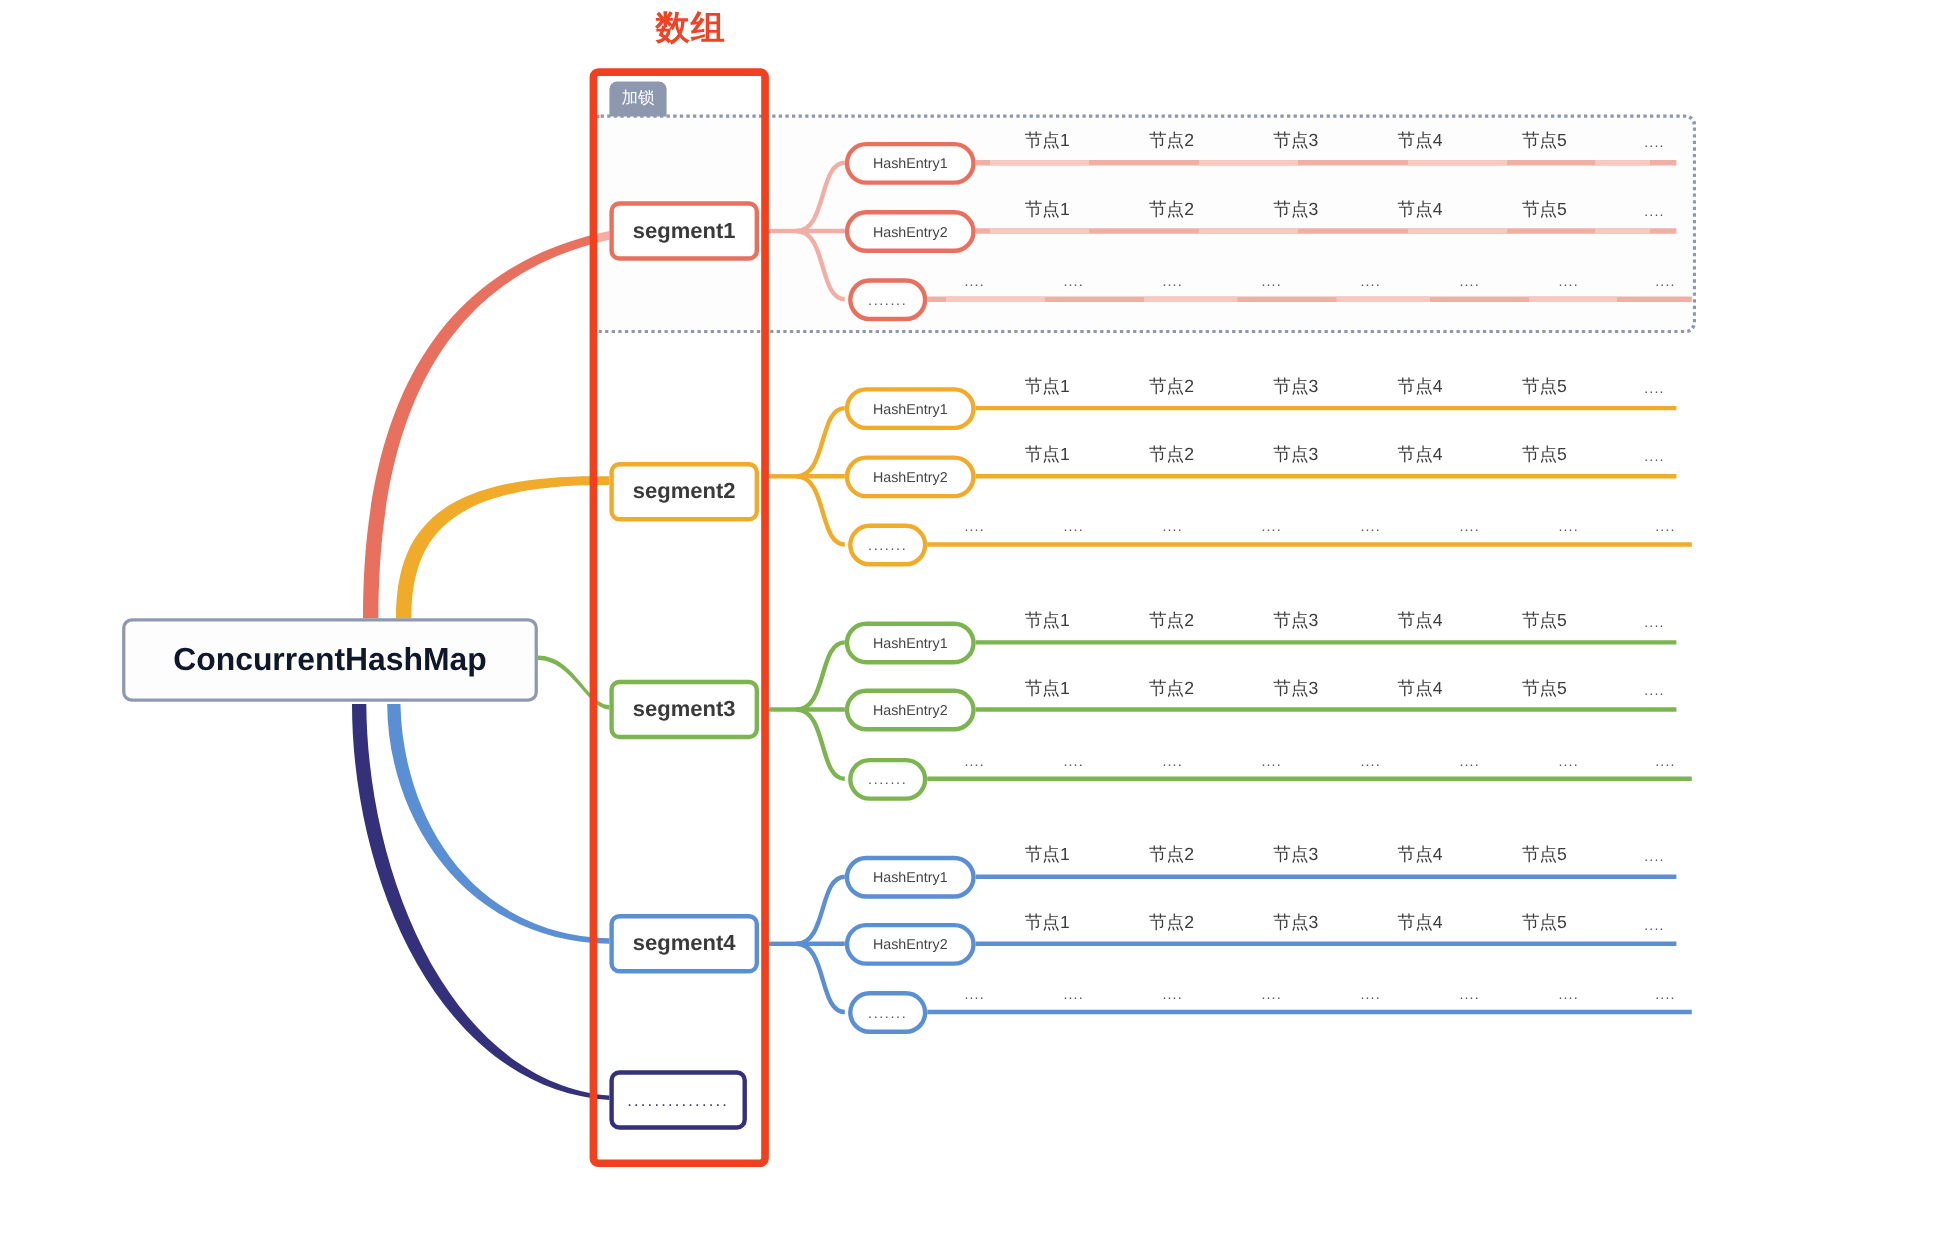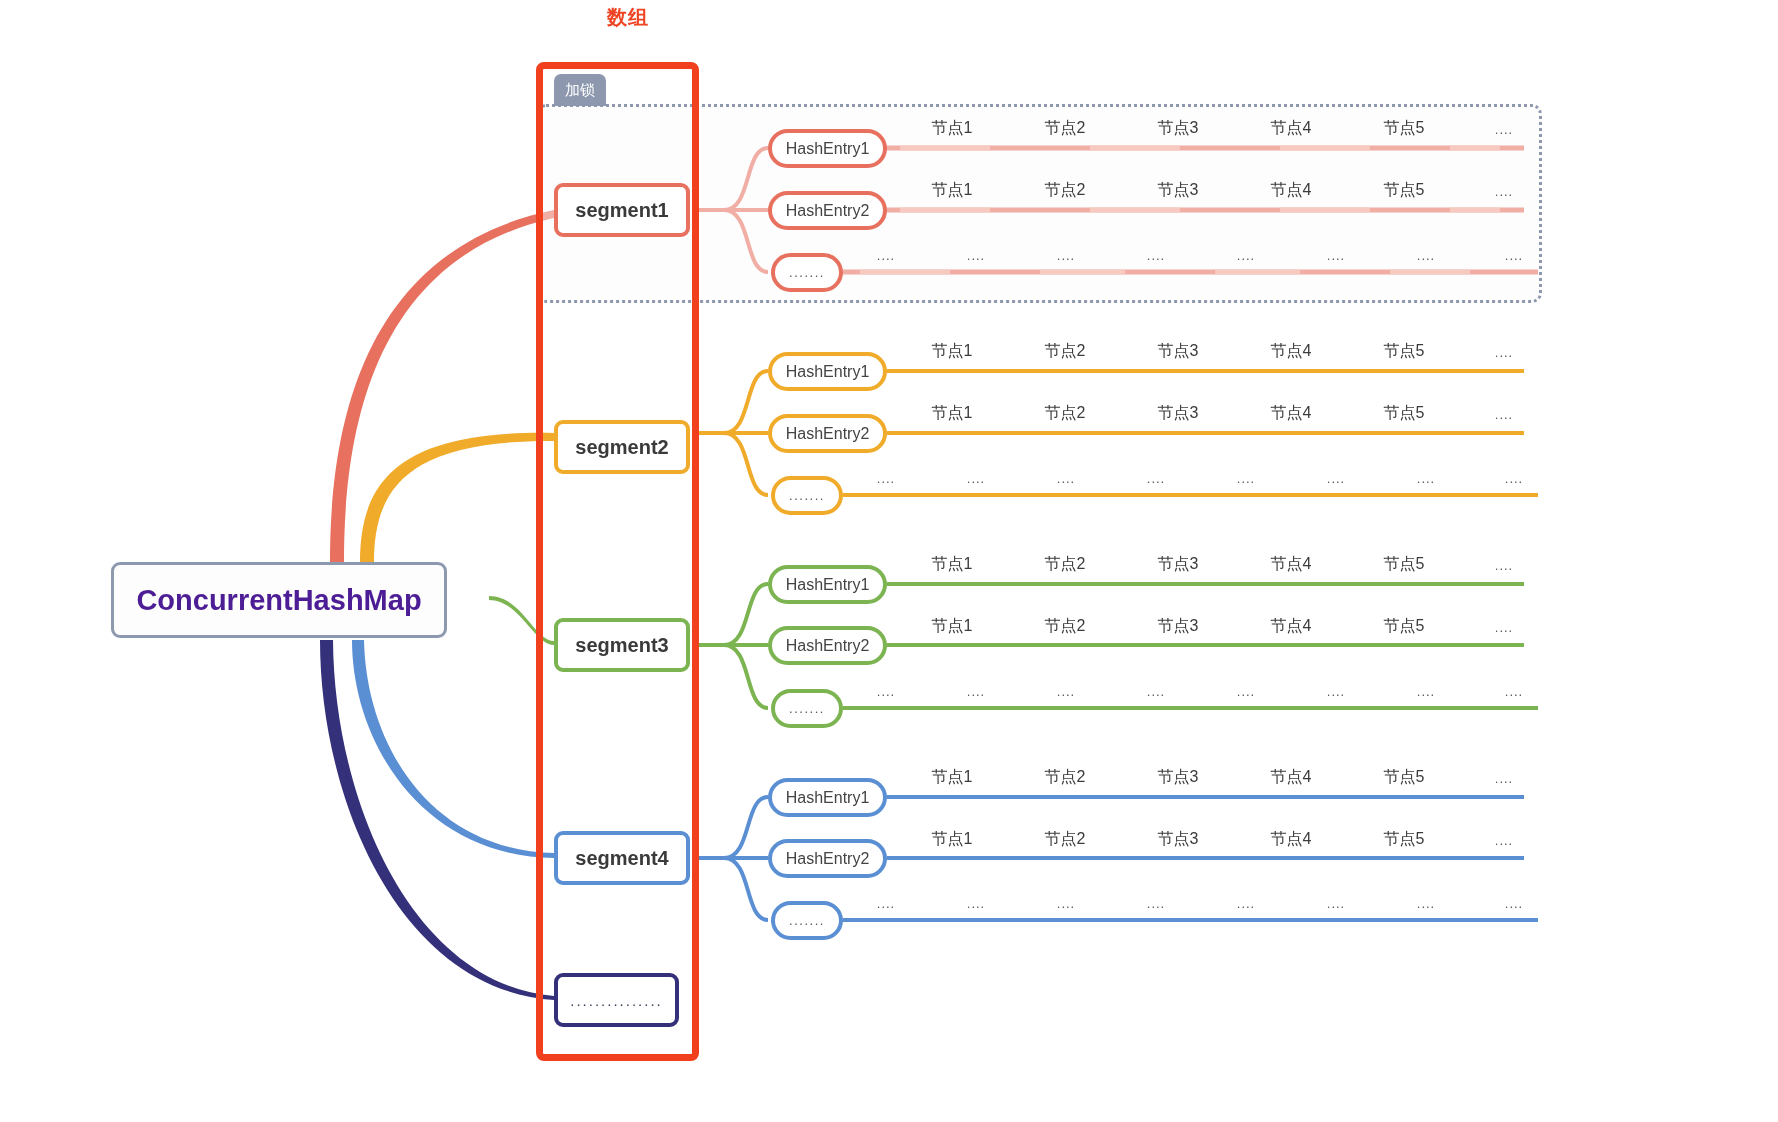--- a/index.html
+++ b/index.html
@@ -7,21 +7,21 @@
     width:1778px;height:1122px;position:relative;overflow:hidden;
     font-family:"Liberation Sans","DejaVu Sans",sans-serif;
     color:#333;
   }
   #stage{position:absolute;inset:0;}
   #wires{position:absolute;left:0;top:0;width:1778px;height:1122px;}
 
   
   .array-title{
     position:absolute;left:568px;top:4px;width:120px;text-align:center;
-    font-size:20px;font-weight:700;color:#ef4423;letter-spacing:1px;
+    font-size:31px;font-weight:700;color:#ef4423;letter-spacing:1px;
   }
   
   .array-box{
     position:absolute;left:536px;top:62px;width:163px;height:999px;
     border:7px solid #f0401e;border-radius:8px;background:transparent;
     box-sizing:border-box;
   }
   
   .lock-badge{
     position:absolute;left:554px;top:74px;
@@ -44,32 +44,32 @@
     position:absolute;box-sizing:border-box;background:#ffffff;
     display:flex;align-items:center;justify-content:center;
     white-space:nowrap;
   }
   .seg{
     width:136px;height:54px;border-width:4px;border-style:solid;border-radius:9px;
     font-size:20px;font-weight:700;color:#3a3a3a;
   }
   .entry{
     width:119px;height:39px;border-width:4px;border-style:solid;border-radius:22px;
-    font-size:16px;color:#444;font-weight:400;
+    font-size:13px;color:#444;font-weight:400;
   }
   .entry.dots{width:72px;font-size:13px;letter-spacing:1.5px;color:#555;}
   .seg.ellipsis{
     width:125px;height:54px;border-radius:9px;border-width:4px;
     font-size:15px;letter-spacing:2px;color:#3b3b5c;font-weight:400;
   }
   .cm-box{
-    position:absolute;left:111px;top:562px;width:336px;height:76px;
+    position:absolute;left:111px;top:562px;width:378px;height:76px;
     border:3px solid #8d99ae;border-radius:9px;background:#fdfdfd;
     display:flex;align-items:center;justify-content:center;
-    font-size:29px;font-weight:700;color:#4c1d95;box-sizing:border-box;
+    font-size:29px;font-weight:700;color:#0f172a;box-sizing:border-box;
     z-index:6;
   }
 
   
   .chain-label{
     position:absolute;font-size:16px;color:#3b3b3b;white-space:nowrap;
     transform:translateX(-50%);
   }
   .chain-label.dots{font-size:13px;letter-spacing:1px;color:#555;}
 </style>

